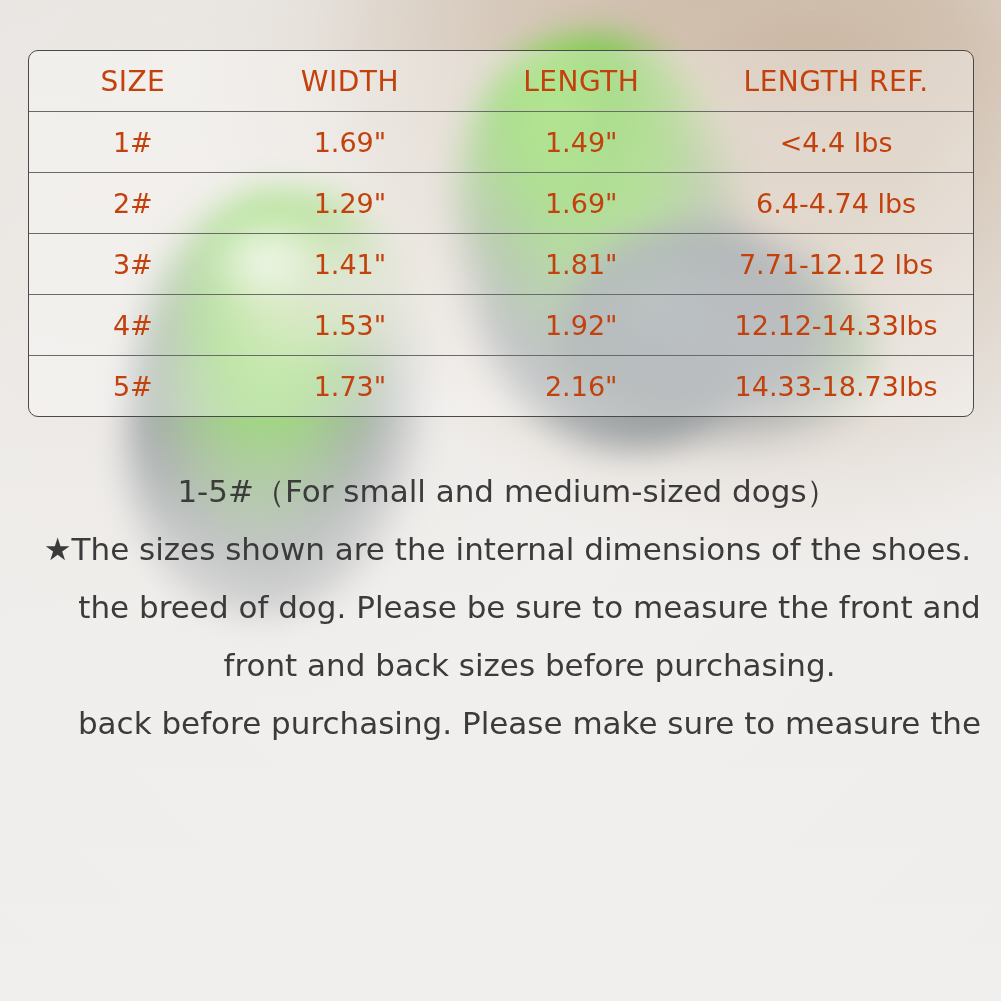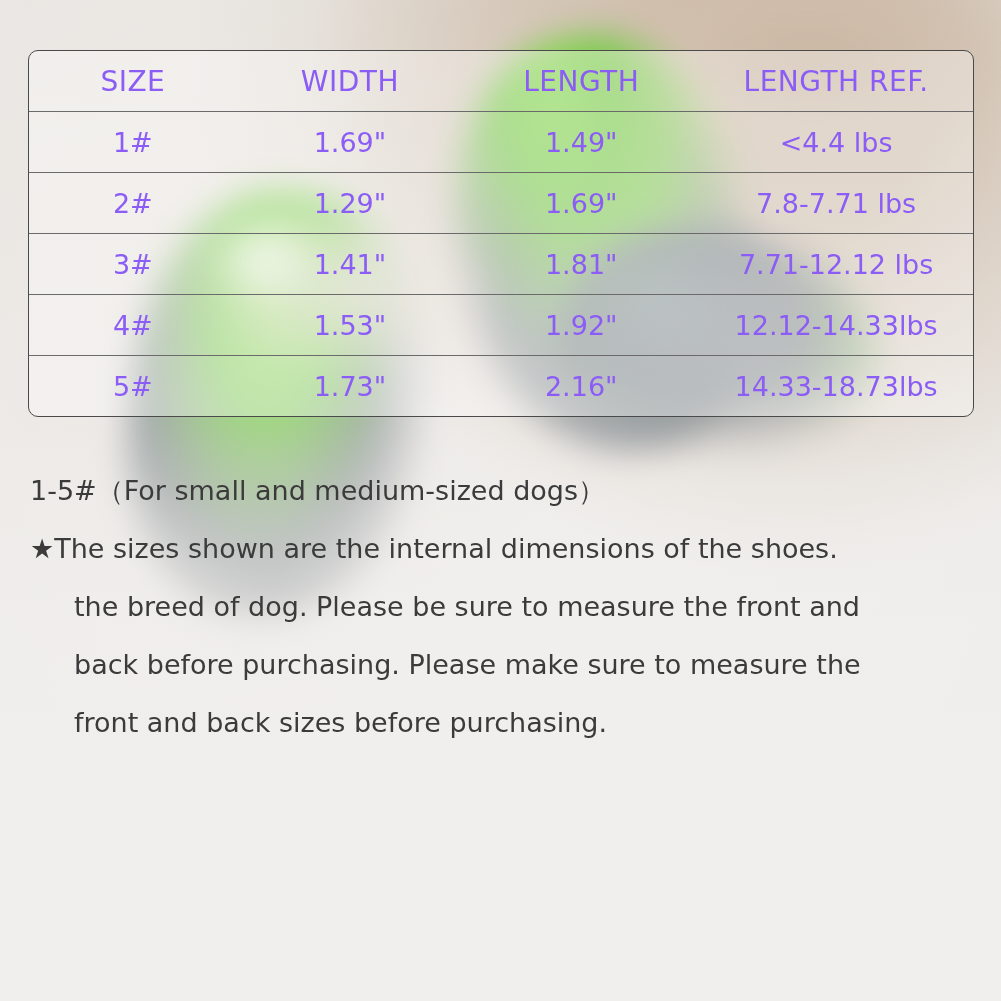--- a/index.html
+++ b/index.html
@@ -111,21 +111,21 @@
     background: rgba(255,255,255,0.34);
   }
   .size-table table {
     width: 100%;
     border-collapse: collapse;
     table-layout: fixed;
   }
   .size-table th,
   .size-table td {
     text-align: center;
-    color: #8b5cf6;
+    color: #c2410c;
     font-weight: 400;
     font-size: 27px;
     height: 60px;
     padding: 0;
     border-bottom: 1px solid #6a6a6a;
     white-space: nowrap;
   }
   .size-table thead th {
     font-size: 28px;
     letter-spacing: .5px;
@@ -140,23 +140,24 @@
 
   
   .notes {
     position: absolute;
     left: 30px;
     top: 462px;
     width: 955px;
     color: #3b3b3b;
   }
   .note-line {
-    font-size: 27px;
+    font-size: 31px;
     line-height: 58px;
     white-space: nowrap;
+    text-align: center;
   }
   .note-indent-1 { padding-left: 44px; }
   .note-indent-2 { padding-left: 32px; }
 </style>
 </head>
 <body>
 
 <div id="backdrop">
   <div class="base"></div>
   <div class="blob fur-1"></div>
@@ -184,21 +185,21 @@
         <tr>
           <td>1#</td>
           <td>1.69"</td>
           <td>1.49"</td>
           <td>&lt;4.4 lbs</td>
         </tr>
         <tr>
           <td>2#</td>
           <td>1.29"</td>
           <td>1.69"</td>
-          <td>7.8-7.71 lbs</td>
+          <td>6.4-4.74 lbs</td>
         </tr>
         <tr>
           <td>3#</td>
           <td>1.41"</td>
           <td>1.81"</td>
           <td>7.71-12.12 lbs</td>
         </tr>
         <tr>
           <td>4#</td>
           <td>1.53"</td>
@@ -212,17 +213,17 @@
           <td>14.33-18.73lbs</td>
         </tr>
       </tbody>
     </table>
   </div>
 
   <div class="notes">
     <div class="note-line">1-5#（For small and medium-sized dogs）</div>
     <div class="note-line">★The sizes shown are the internal dimensions of the shoes.</div>
     <div class="note-line note-indent-1">the breed of dog. Please be sure to measure the front and</div>
+    <div class="note-line note-indent-1">front and back sizes before purchasing.</div>
     <div class="note-line note-indent-1">back before purchasing. Please make sure to measure the</div>
-    <div class="note-line note-indent-1">front and back sizes before purchasing.</div>
   </div>
 
 </div>
 
 </body></html>

